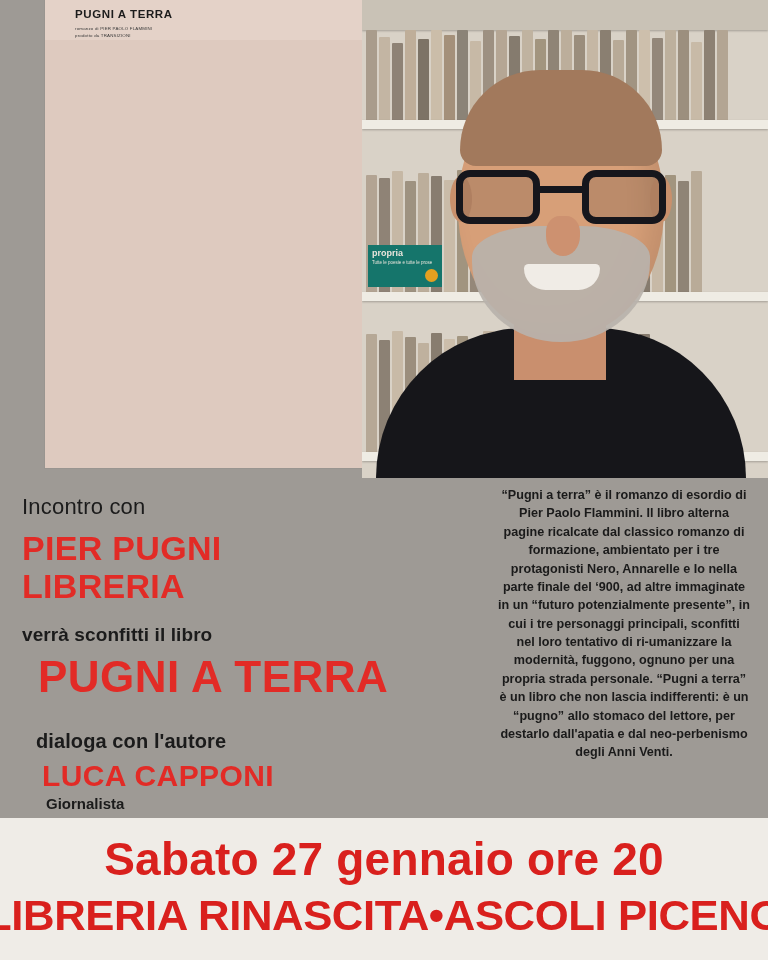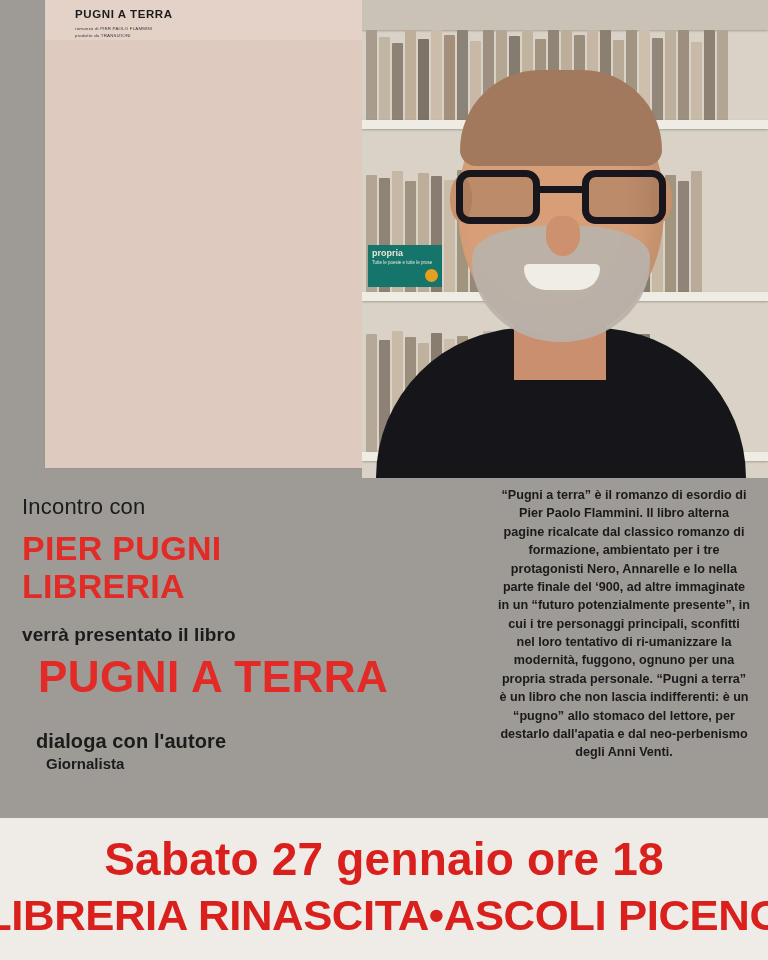--- a/index.html
+++ b/index.html
@@ -493,27 +493,28 @@
         </div>
       </div>
     </div>
   </div>
 
   <div class="mid-area">
     <div class="left-text">
       <p class="l-incontro">Incontro con</p>
       <p class="l-name">PIER PUGNI</p>
       <p class="l-name">LIBRERIA</p>
-      <p class="l-verra">verrà presentato il libro</p>
+      <p class="l-verra">verrà sconfitti il libro</p>
       <p class="l-book">PUGNI A TERRA</p>
       <p class="l-dialoga">dialoga con l'autore</p>
+      <p class="l-moder">LUCA CAPPONI</p>
       <p class="l-role">Giornalista</p>
     </div>
 
     <div class="synopsis">“Pugni a terra” è il romanzo di esordio di Pier Paolo Flammini. Il libro alterna pagine ricalcate dal classico romanzo di formazione, ambientato per i tre protagonisti Nero, Annarelle e Io nella parte finale del ‘900, ad altre immaginate in un “futuro potenzialmente presente”, in cui i tre personaggi principali, sconfitti nel loro tentativo di ri-umanizzare la modernità, fuggono, ognuno per una propria strada personale. “Pugni a terra” è un libro che non lascia indifferenti: è un “pugno” allo stomaco del lettore, per destarlo dall'apatia e dal neo-perbenismo degli Anni Venti.</div>
   </div>
 
   <div class="bottom-area">
-    <p class="b-date">Sabato 27 gennaio ore 18</p>
+    <p class="b-date">Sabato 27 gennaio ore 20</p>
     <p class="b-place">LIBRERIA RINASCITA•ASCOLI PICENO</p>
   </div>
 
 </div>
 
 </body></html>

